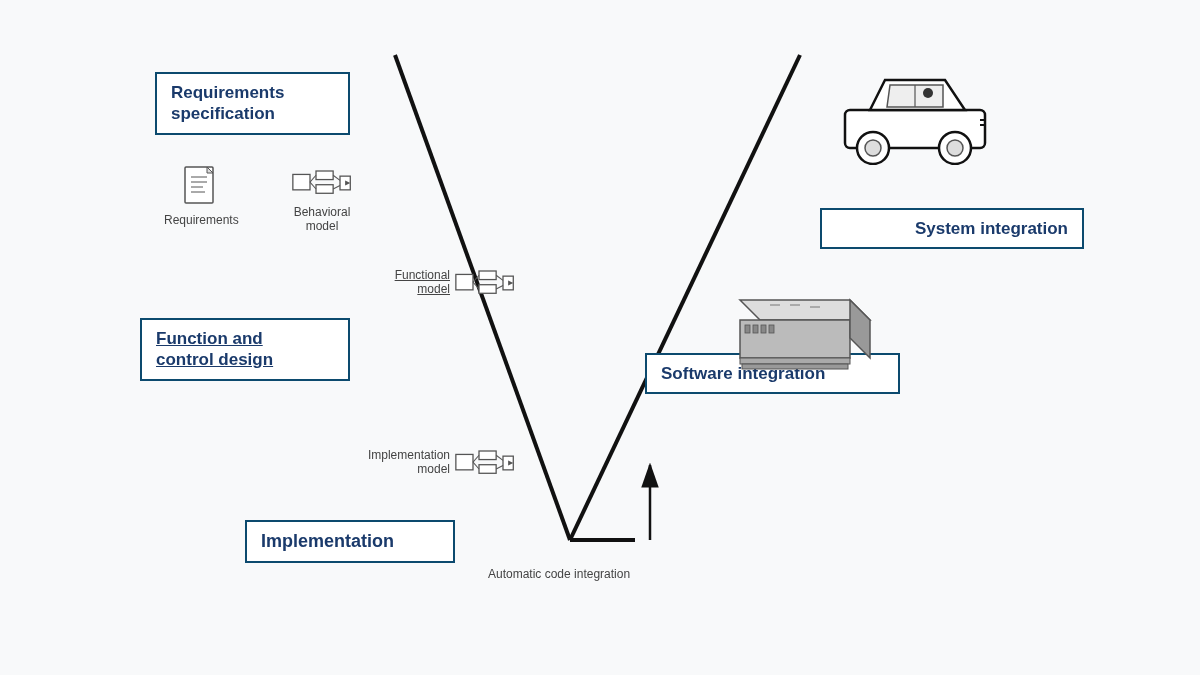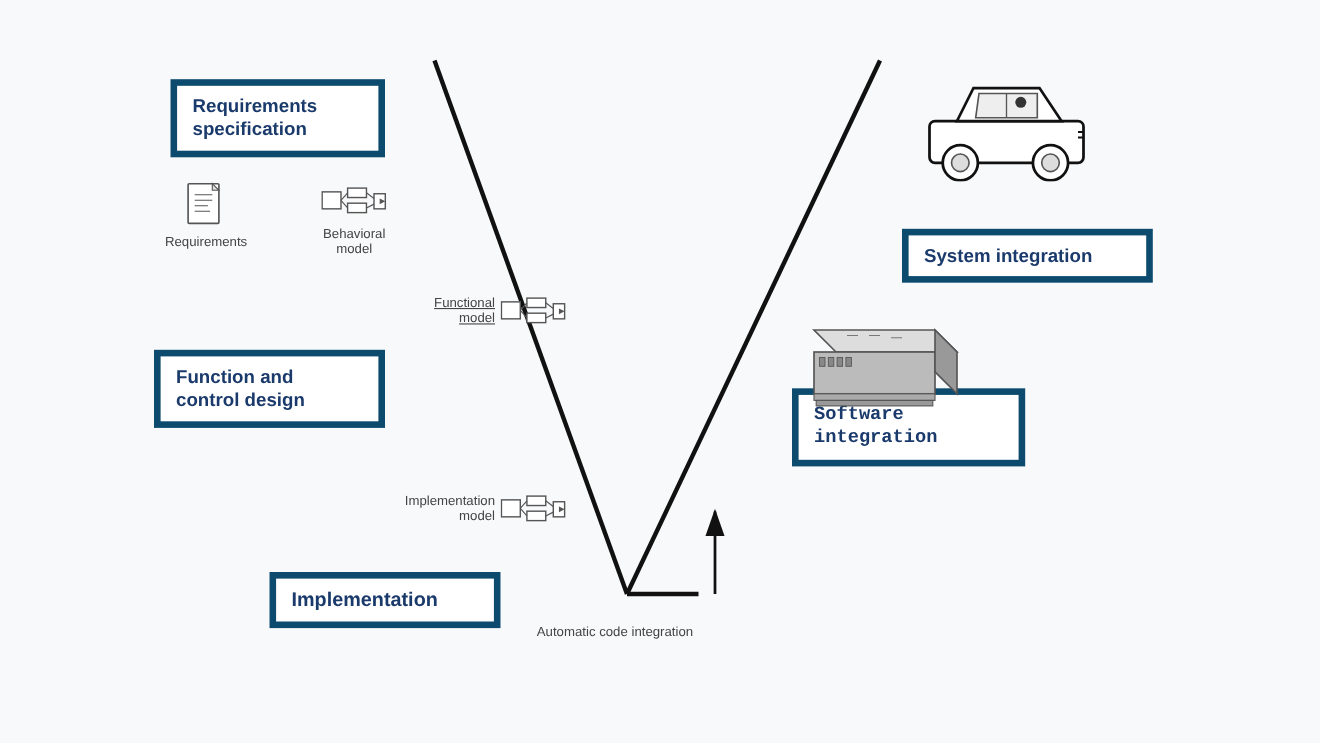--- a/index.html
+++ b/index.html
@@ -15,21 +15,21 @@
     .diagram-container {
       position: absolute;
       top: 0; left: 0;
       width: 1200px;
       height: 675px;
     }
 
     
     .label-box {
       position: absolute;
-      border: 6px solid #0c4a6e;
+      border: 2px solid #0c4a6e;
       padding: 8px 14px;
       background: white;
       font-weight: bold;
       color: #1a3a6b;
       font-size: 17px;
       line-height: 1.25;
     }
 
     
     .icon-container {
@@ -66,37 +66,37 @@
         <polygon points="0 0, 10 3.5, 0 7" fill="#111"></polygon>
       </marker>
     </defs>
   </svg>
 
   <div class="label-box" style="top:72px; left:155px; width:195px;">
     <span>Requirements
 specification</span>
   </div>
 
-  <div class="label-box" style="top:318px; left:140px; width:210px;">
+  <div class="label-box" style="top:318px; left:140px; width:210px;text-decoration:underline;">
     <span>Function and<br>control design</span>
   </div>
 
   <div class="label-box" style="top:520px; left:245px; width:210px; font-size:18px;">
     <span>Implementation</span>
   </div>
 
-  <div class="label-box" style="top:208px; left:820px; width:228px;">
+  <div class="label-box" style="top:208px; left:820px; width:264px;text-align:right;">
     <span>System integration</span>
   </div>
 
-  <div class="label-box" style="top:353px; left:720px; width:212px;font-family:Liberation Mono, monospace;">
+  <div class="label-box" style="top:353px; left:645px; width:255px;">
     <span>Software integration</span>
   </div>
 
-  <div class="icon-container" style="top:165px; left:150px;">
+  <div class="icon-container" style="top:165px; left:164px;">
     <svg width="36" height="44" viewBox="0 0 36 44">
       <rect x="2" y="2" width="28" height="36" fill="white" stroke="#555" stroke-width="1.5" rx="1"></rect>
       <line x1="8" y1="12" x2="24" y2="12" stroke="#555" stroke-width="1"></line>
       <line x1="8" y1="17" x2="24" y2="17" stroke="#555" stroke-width="1"></line>
       <line x1="8" y1="22" x2="20" y2="22" stroke="#555" stroke-width="1"></line>
       <line x1="8" y1="27" x2="22" y2="27" stroke="#555" stroke-width="1"></line>
 
       <polygon points="24,2 30,8 24,8" fill="#ddd" stroke="#555" stroke-width="1"></polygon>
     </svg>
     <span style="font-size:12px; color:#444; margin-top:4px;">Requirements</span>

